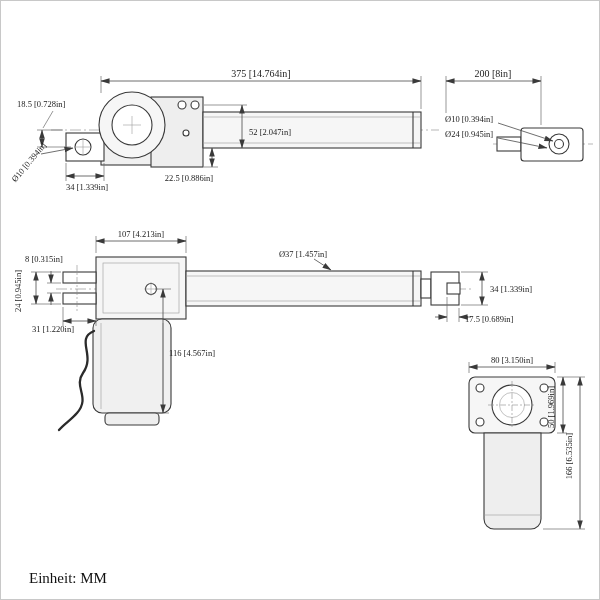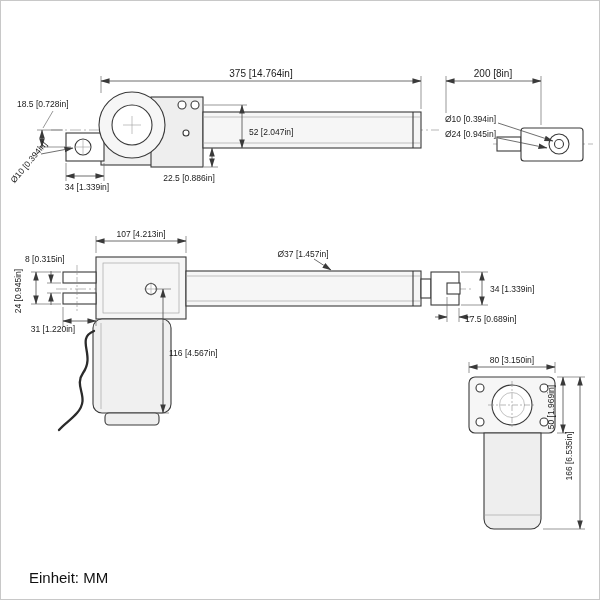--- a/index.html
+++ b/index.html
@@ -1,21 +1,21 @@
 <!DOCTYPE html>
 <html><head>
 <meta charset="utf-8">
 <style>
   html,body{margin:0;padding:0;background:#ffffff;}
   .canvas{
     position:relative;
     width:598px;height:598px;
     border:1px solid #c8c8c8;
     background:#ffffff;
-    font-family:Liberation Sans, sans-serif;
+    font-family:Liberation Serif, serif;
     overflow:hidden;
   }
   svg{display:block;}
   .part{stroke:#3a3a3a;stroke-width:1.1;}
   .fillw{fill:#ffffff;}
   .fill1{fill:#f6f6f6;}
   .fill2{fill:#eeeeee;}
   .fill3{fill:#f0f0f0;}
   .thin{stroke:#9a9a9a;stroke-width:0.6;fill:none;}
   .dim{stroke:#4a4a4a;stroke-width:0.8;fill:none;}

